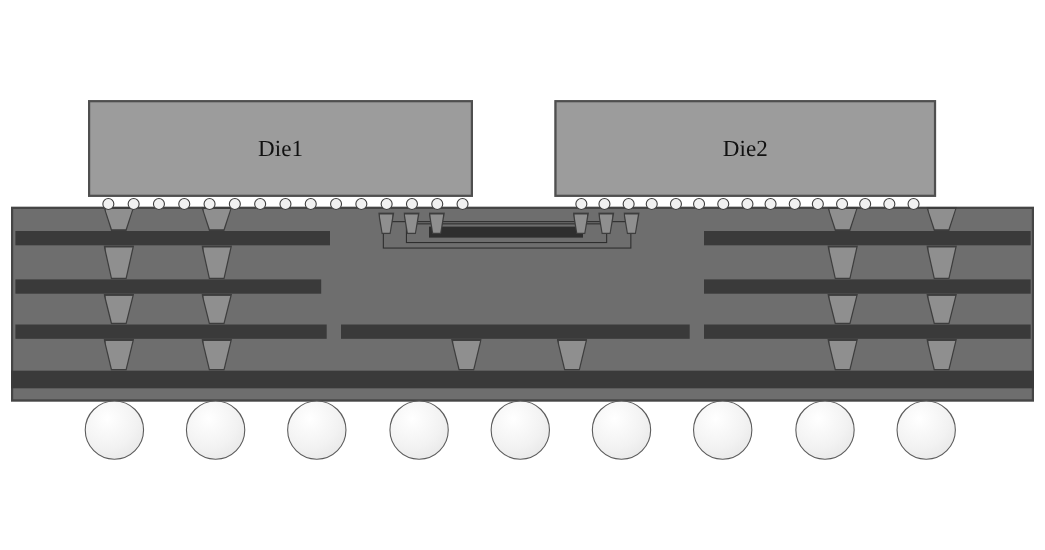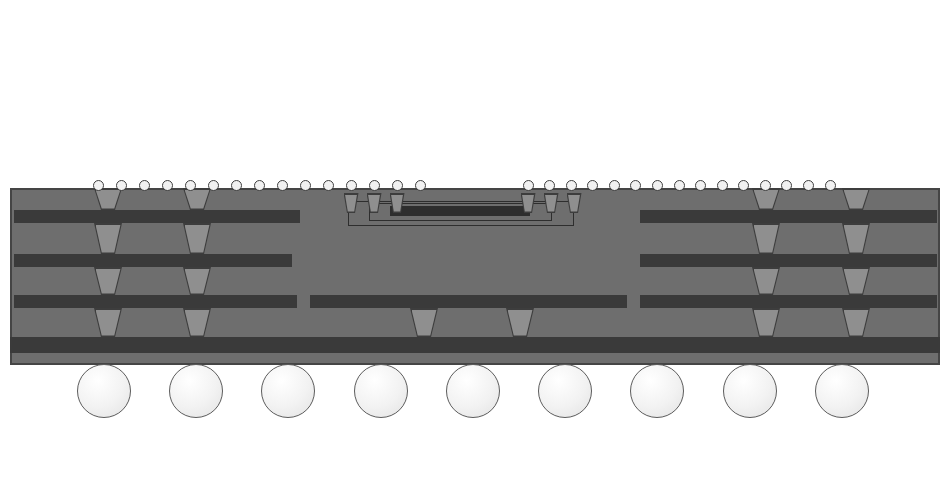--- a/index.html
+++ b/index.html
@@ -169,20 +169,26 @@
       <div class="bump" style="left: 673.5px; top: 179.5px; height: 11px; width: 11px;"></div>
       <div class="bump" style="left: 695.071px; top: 179.5px; height: 11px; width: 11px;"></div>
       <div class="bump" style="left: 716.643px; top: 179.5px; height: 11px; width: 11px;"></div>
       <div class="bump" style="left: 738.214px; top: 179.5px; height: 11px; width: 11px;"></div>
       <div class="bump" style="left: 759.786px; top: 179.5px; height: 11px; width: 11px;"></div>
       <div class="bump" style="left: 781.357px; top: 179.5px; height: 11px; width: 11px;"></div>
       <div class="bump" style="left: 802.929px; top: 179.5px; height: 11px; width: 11px;"></div>
       <div class="bump" style="left: 824.5px; top: 179.5px; height: 11px; width: 11px;"></div>
     </div>
 
+  <div class="die" id="die1" style="left: 80px; top: 91px; width: 350px; height: 88px;">
+    <span class="die-label">Die1</span>
+  </div>
+  <div class="die" id="die2" style="left: 504px; top: 91px; width: 347px; height: 88px;">
+    <span class="die-label">Die2</span>
+  </div>
 
   <div class="layer" id="balls">
       <div class="ball" style="left: 77px; top: 364px; height: 54px; width: 54px;"></div>
       <div class="ball" style="left: 169px; top: 364px; height: 54px; width: 54px;"></div>
       <div class="ball" style="left: 261px; top: 364px; height: 54px; width: 54px;"></div>
       <div class="ball" style="left: 354px; top: 364px; height: 54px; width: 54px;"></div>
       <div class="ball" style="left: 446px; top: 364px; height: 54px; width: 54px;"></div>
       <div class="ball" style="left: 538px; top: 364px; height: 54px; width: 54px;"></div>
       <div class="ball" style="left: 630px; top: 364px; height: 54px; width: 54px;"></div>
       <div class="ball" style="left: 723px; top: 364px; height: 54px; width: 54px;"></div>

